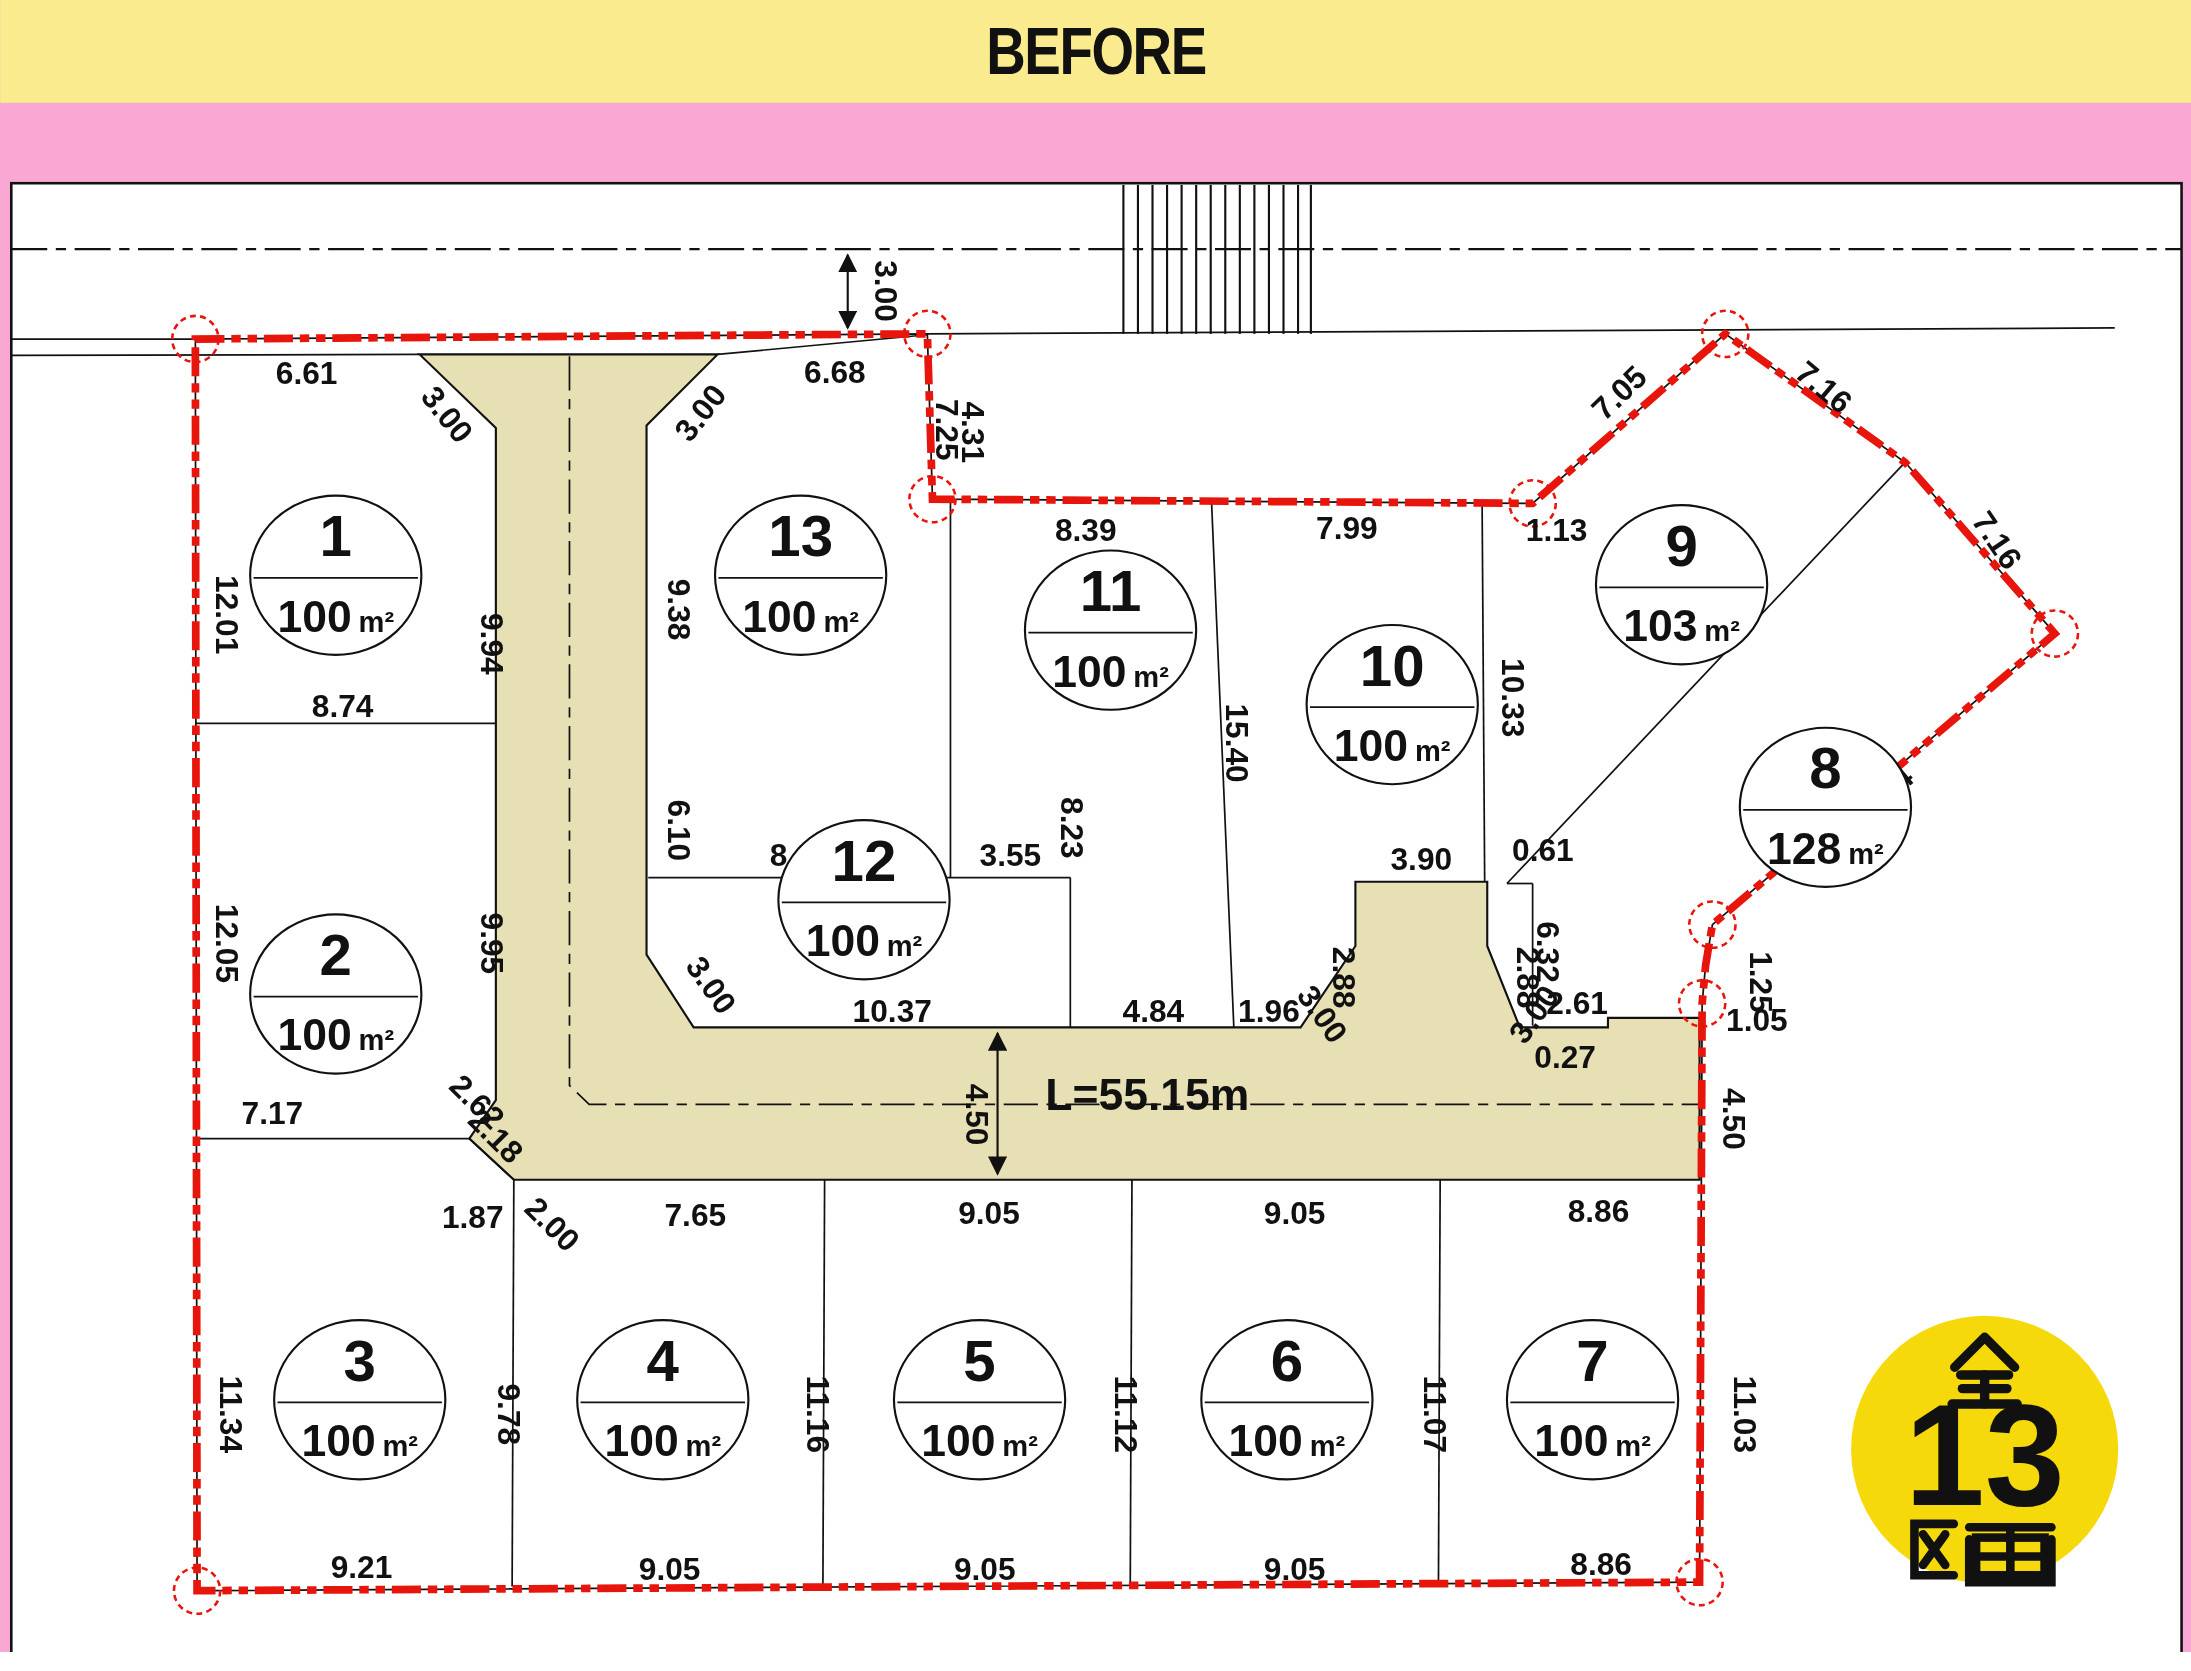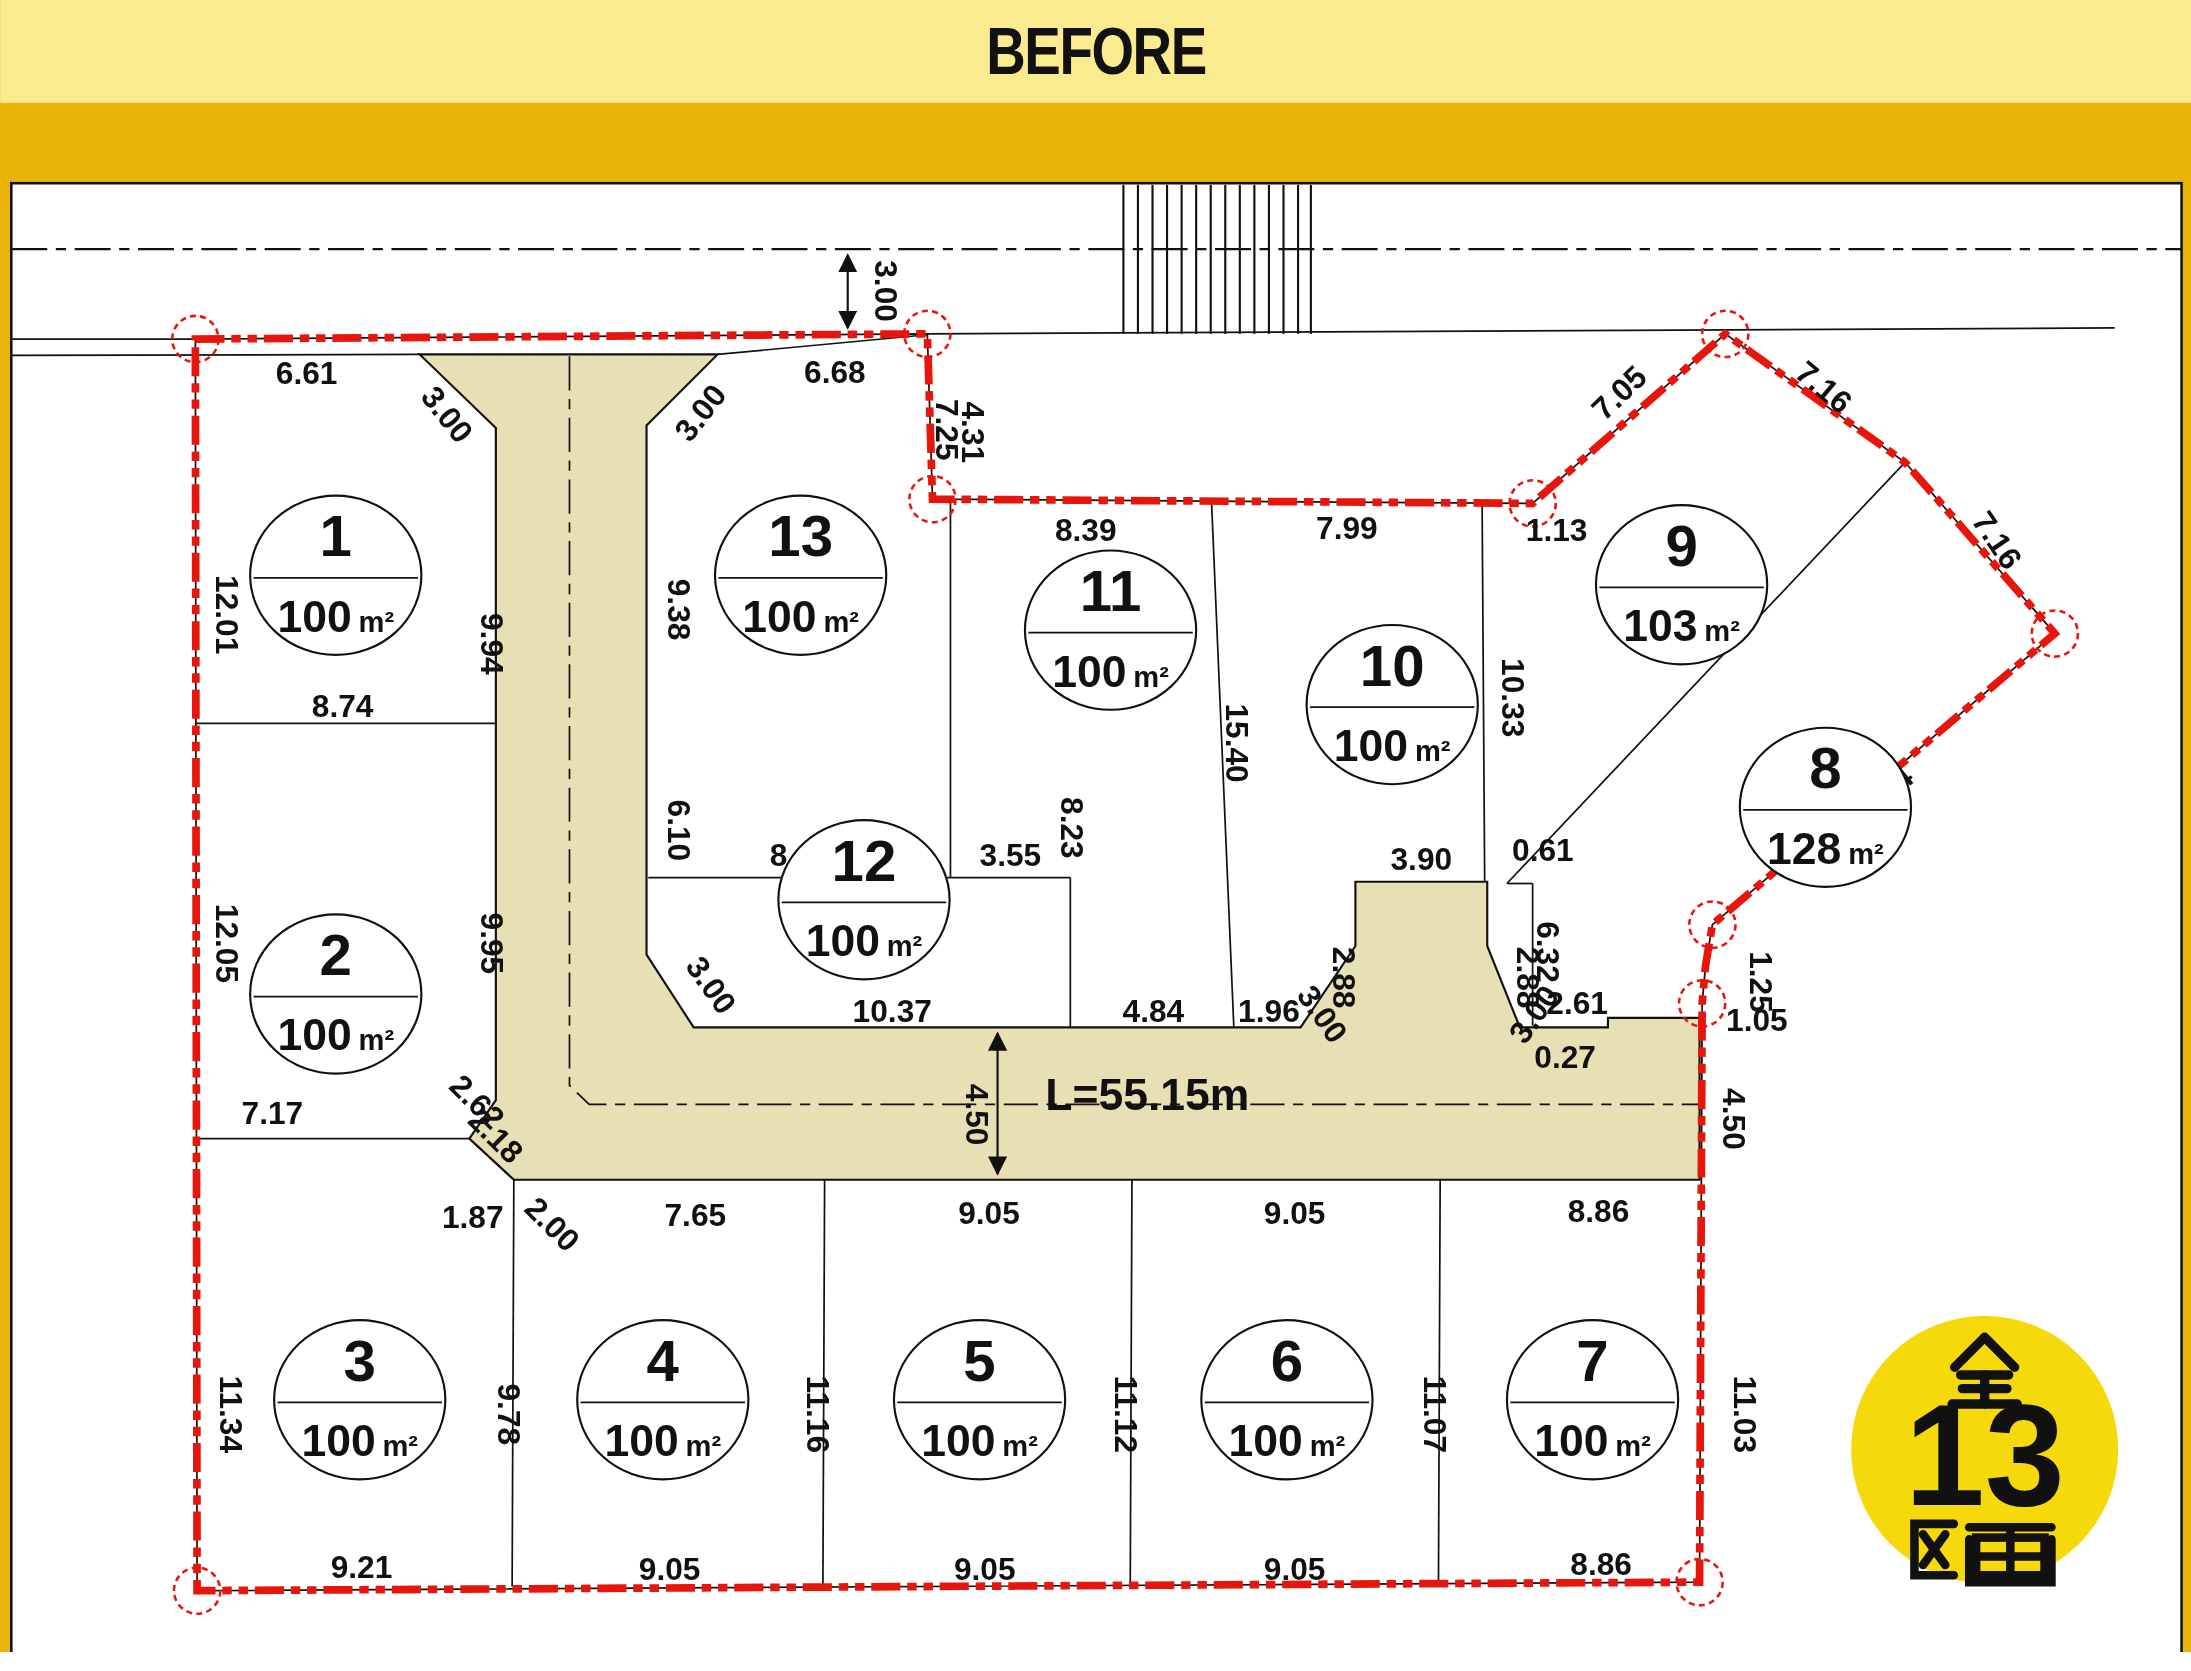--- a/index.html
+++ b/index.html
@@ -1,16 +1,16 @@
 <!DOCTYPE html>
 <html style="font-size:13.7px"><head>
 <meta charset="utf-8">
 <style>
   html,body{margin:0;padding:0;background:#ffffff;}
-  .stage{position:relative;width:2192px;height:1652px;background:#eab308;overflow:hidden;
+  .stage{position:relative;width:2192px;height:1652px;background:#f9a8d4;overflow:hidden;
          font-family:"Liberation Sans", sans-serif;}
   svg{position:absolute;left:0;top:0;}
   text{fill:#111;}
 </style>
 </head>
 <body>
 
 <div class="stage">
 <svg width="2192" height="1672" viewBox="0 0 2560 1953">
   <defs>

